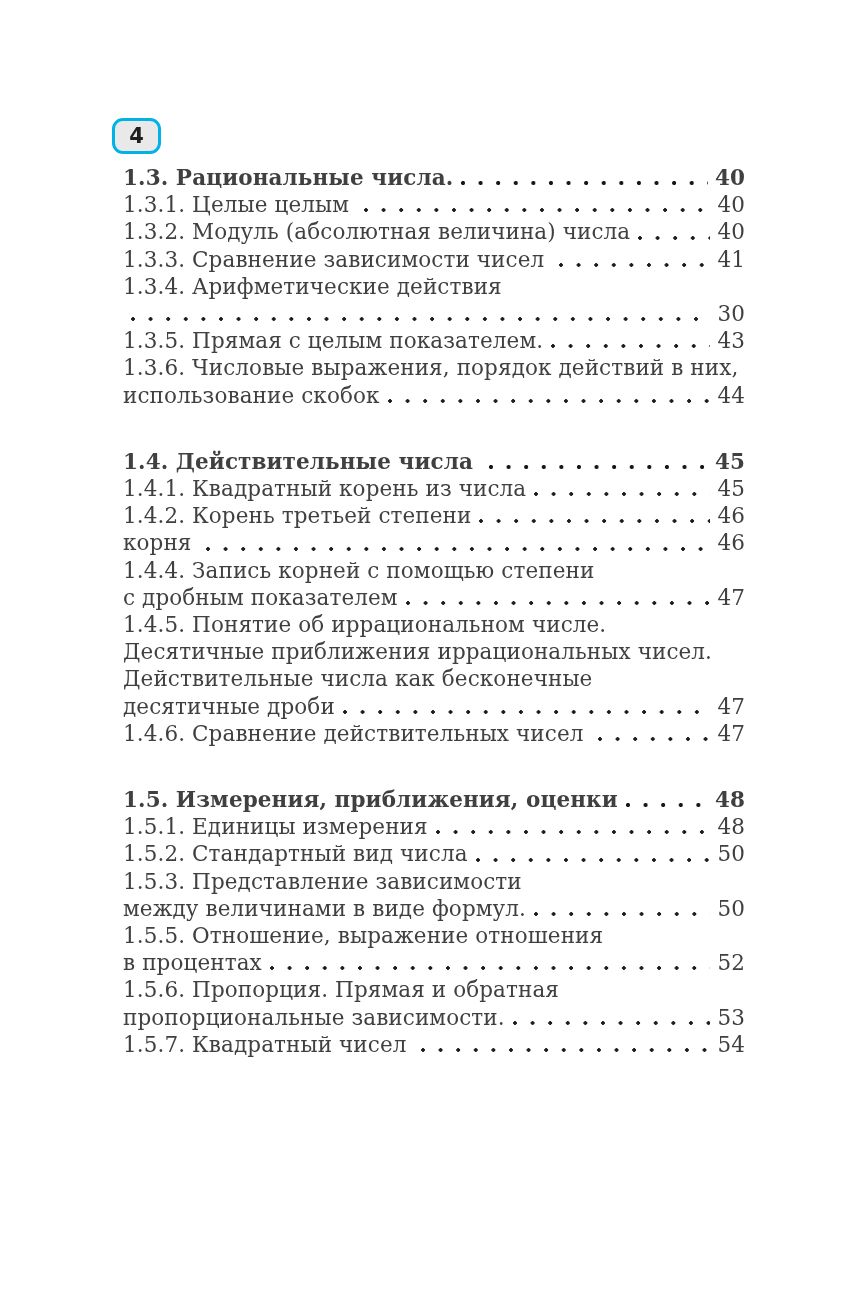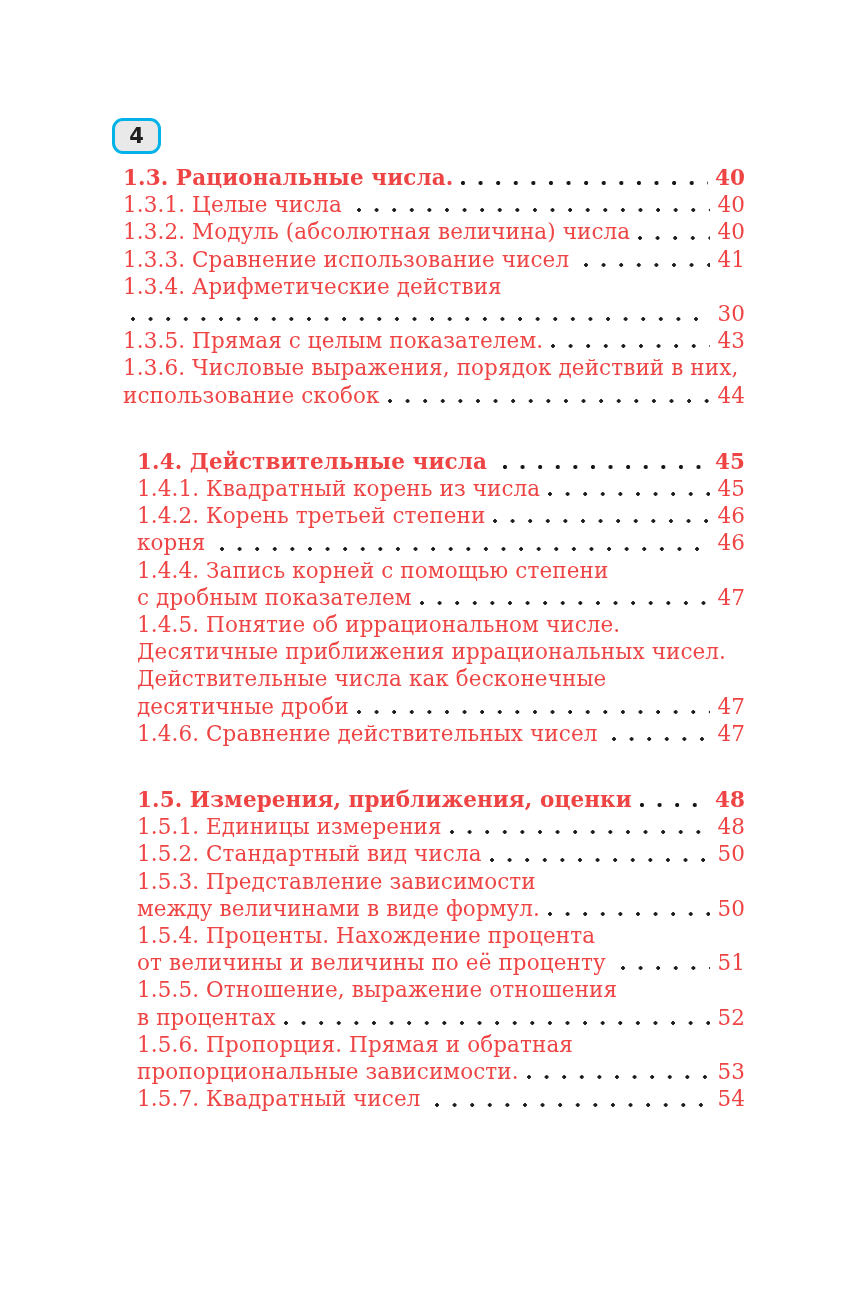--- a/index.html
+++ b/index.html
@@ -24,26 +24,26 @@
     display: flex; align-items: center; justify-content: center;
     font-family: "DejaVu Sans", "Liberation Sans", sans-serif;
     font-weight: bold;
     font-size: 21px;
     color: #1f1f1f;
   }
   .toc {
     position: absolute;
     left: 123px; top: 164px;
     width: 622px;
-    color: #ef4444;
+    color: #404040;
     font-size: 21.5px;
     line-height: 27.2px;
     letter-spacing: 0.1px;
   }
-  .group + .group { margin-top: 39px; margin-left: 14px; }
+  .group + .group { margin-top: 39px; }
   .entry.bold { font-weight: bold; }
   .line { display: flex; align-items: flex-end; }
   .title { white-space: pre; }
   .leader {
     flex: 1 1 auto;
     align-self: stretch;
     position: relative;
     min-width: 12px;
     overflow: hidden;
   }
@@ -72,35 +72,35 @@
       <div class="group">
         <div class="entry bold">
           <div class="line">
             <span class="title">1.3. Рациональные числа.</span>
             <span class="leader"></span>
             <span class="pg">40</span>
           </div>
         </div>
         <div class="entry">
           <div class="line">
-            <span class="title">1.3.1. Целые числа </span>
+            <span class="title">1.3.1. Целые целым </span>
             <span class="leader"></span>
             <span class="pg">40</span>
           </div>
         </div>
         <div class="entry">
           <div class="line">
             <span class="title">1.3.2. Модуль (абсолютная величина) числа</span>
             <span class="leader"></span>
             <span class="pg">40</span>
           </div>
         </div>
         <div class="entry">
           <div class="line">
-            <span class="title">1.3.3. Сравнение использование чисел </span>
+            <span class="title">1.3.3. Сравнение зависимости чисел </span>
             <span class="leader"></span>
             <span class="pg">41</span>
           </div>
         </div>
         <div class="entry">
           <div class="line">
             <span class="title">1.3.4. Арифметические действия</span>
           </div>
           <div class="line">
             <span class="leader"></span>
@@ -211,30 +211,20 @@
           </div>
         </div>
         <div class="entry">
           <div class="line">
             <span class="title">1.5.3. Представление зависимости</span>
           </div>
           <div class="line">
             <span class="title">между величинами в виде формул.</span>
             <span class="leader"></span>
             <span class="pg">50</span>
-          </div>
-        </div>
-        <div class="entry">
-          <div class="line">
-            <span class="title">1.5.4. Проценты. Нахождение процента</span>
-          </div>
-          <div class="line">
-            <span class="title">от величины и величины по её проценту </span>
-            <span class="leader"></span>
-            <span class="pg">51</span>
           </div>
         </div>
         <div class="entry">
           <div class="line">
             <span class="title">1.5.5. Отношение, выражение отношения</span>
           </div>
           <div class="line">
             <span class="title">в процентах</span>
             <span class="leader"></span>
             <span class="pg">52</span>

